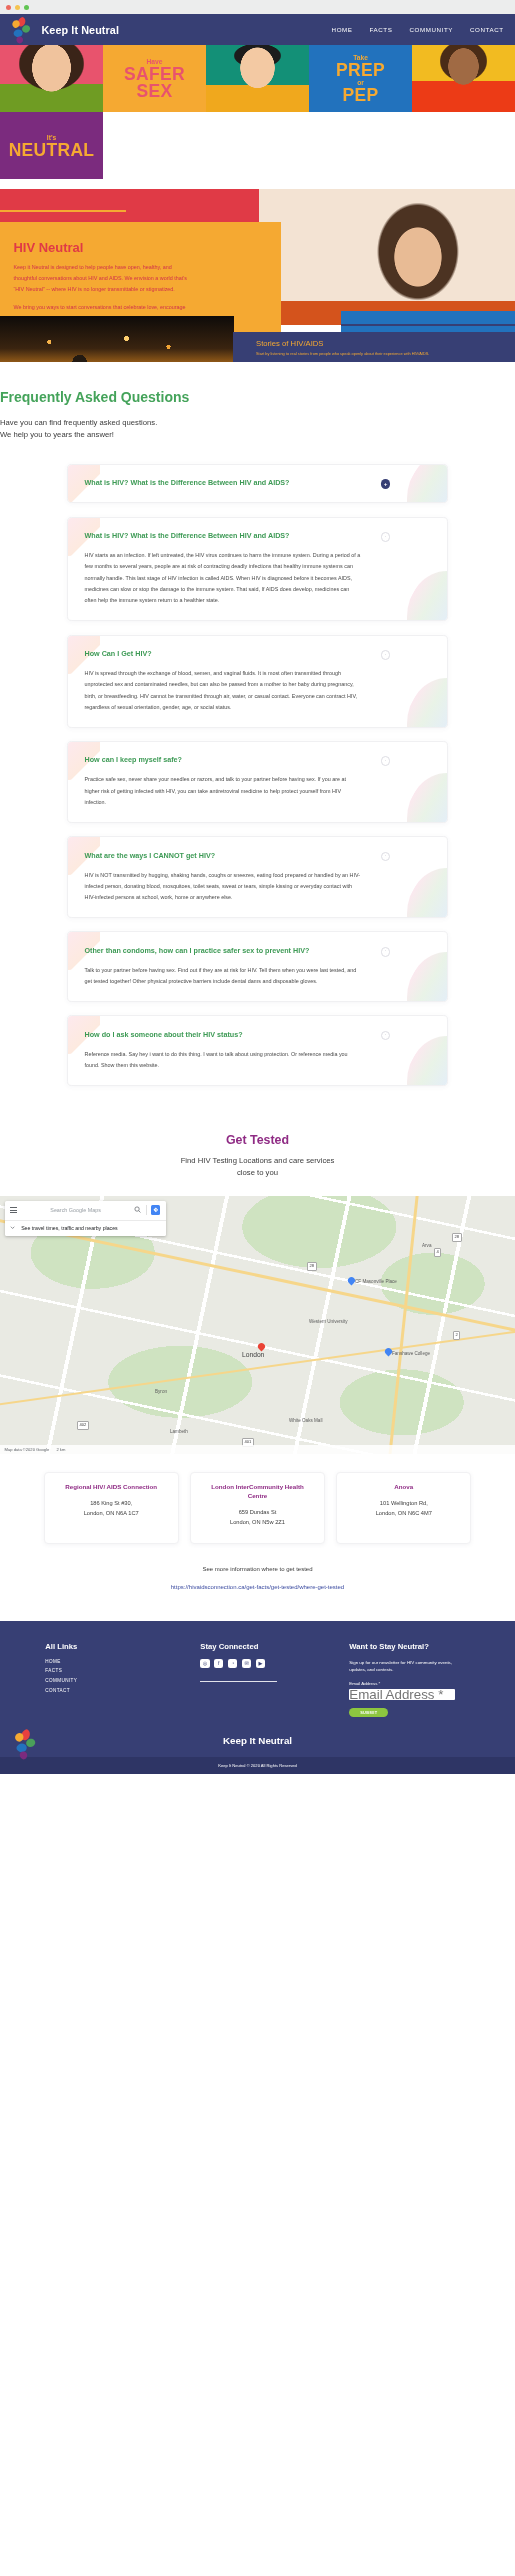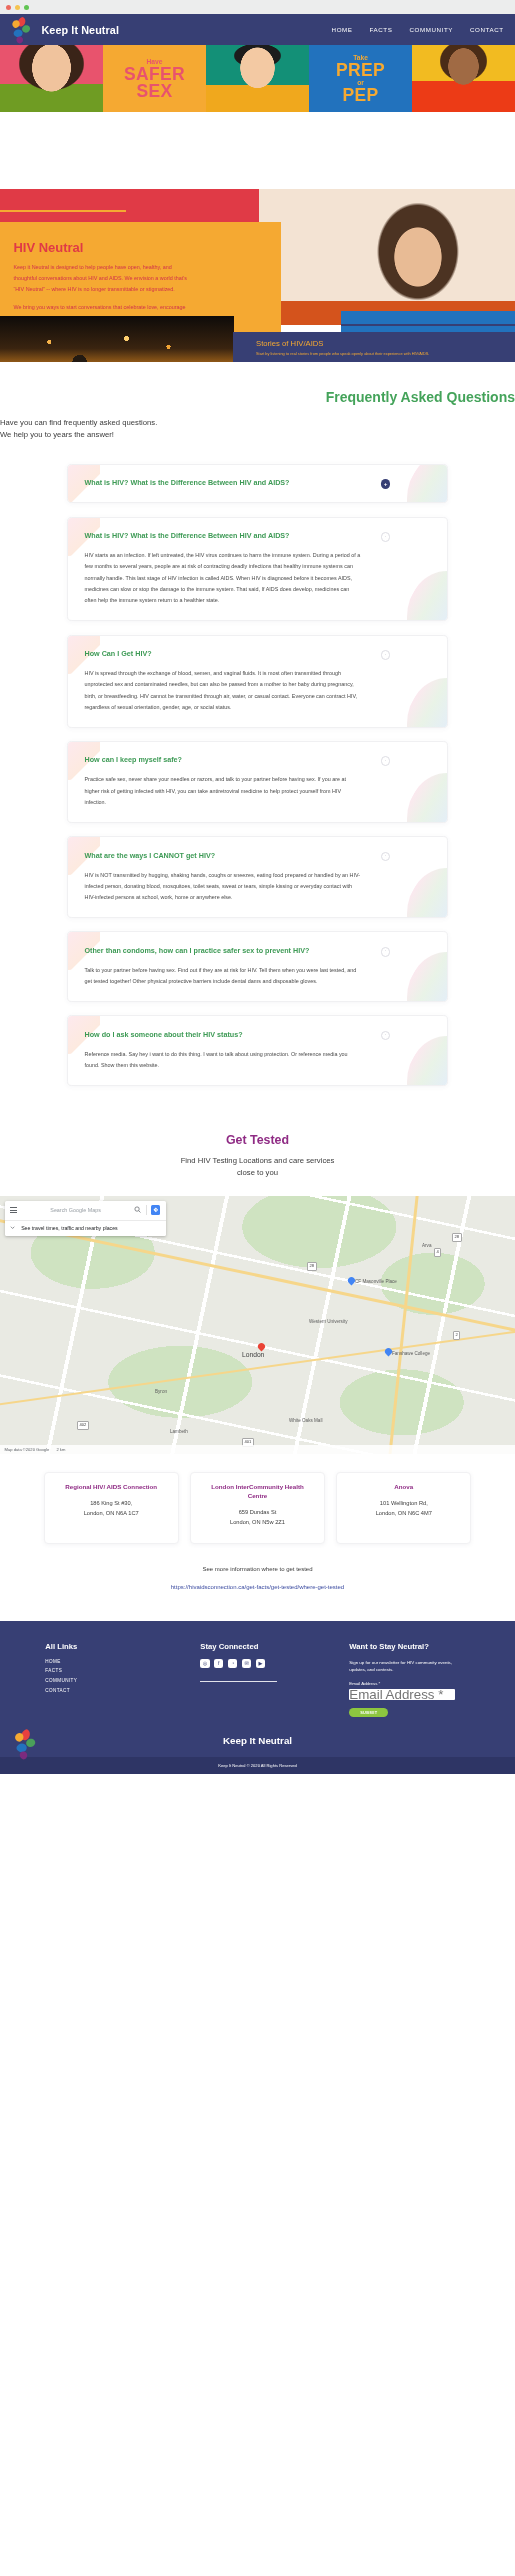--- a/index.html
+++ b/index.html
@@ -202,21 +202,21 @@
   .stories-dark-line {
     position: absolute;
     left: 341px; top: 145px;
     width: 174px; height: 2.1px;
     background: #373f74;
   }
 
   
   .faq-section { padding: 27px 0 5.2px 0; background: #fff; }
   .faq-title {
-    text-align: right;
+    text-align: left;
     color: #44a35a;
     font-size: 14px;
     font-weight: 700;
     margin-bottom: 11.3px;
   }
   .faq-sub {
     color: #3b3b3b;
     font-size: 7.7px;
     line-height: 1.65;
     margin-bottom: 21.6px;
@@ -561,20 +561,24 @@
     <span class="eyebrow t-amber">Take</span>
     <span class="big t-amber">PREP</span>
     <span class="mid t-amber">or</span>
     <span class="big t-amber">PEP</span>
   </div>
 
   <div class="hero-cell c-yellow">
     <span class="ph ph-woman-red"></span>
   </div>
 
+  <div class="hero-cell c-purple">
+    <span class="eyebrow t-amber">It's</span>
+    <span class="big t-amber">NEUTRAL</span>
+  </div>
 
 </section>
 
 <section class="neutral-section">
   <div class="neutral-photo"></div>
   <div class="neutral-red"></div>
   <div class="neutral-rule"></div>
 
   <div class="neutral-card">
     <h2>HIV Neutral</h2>

